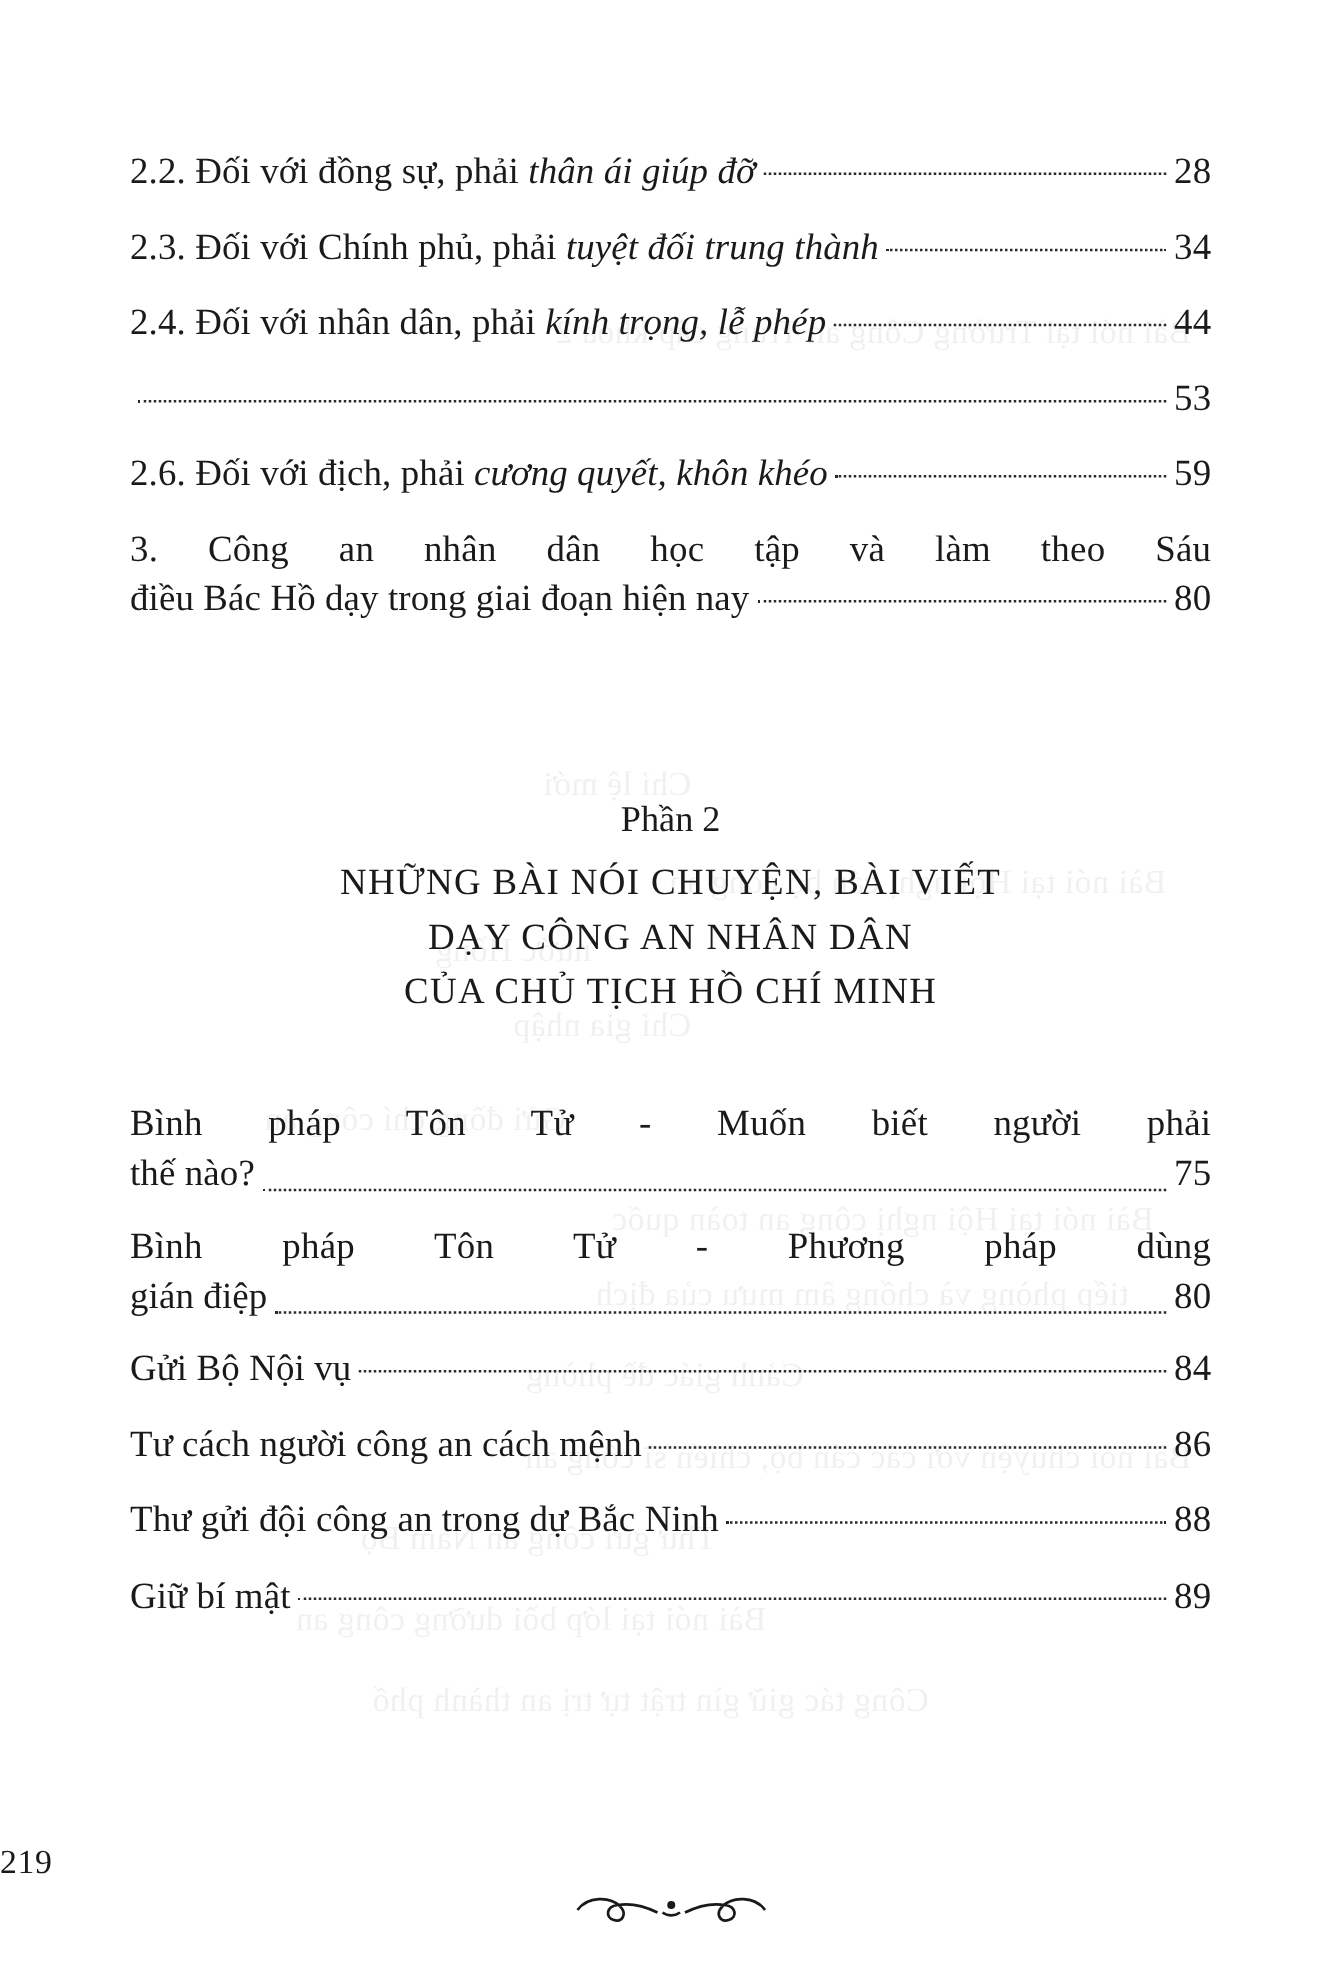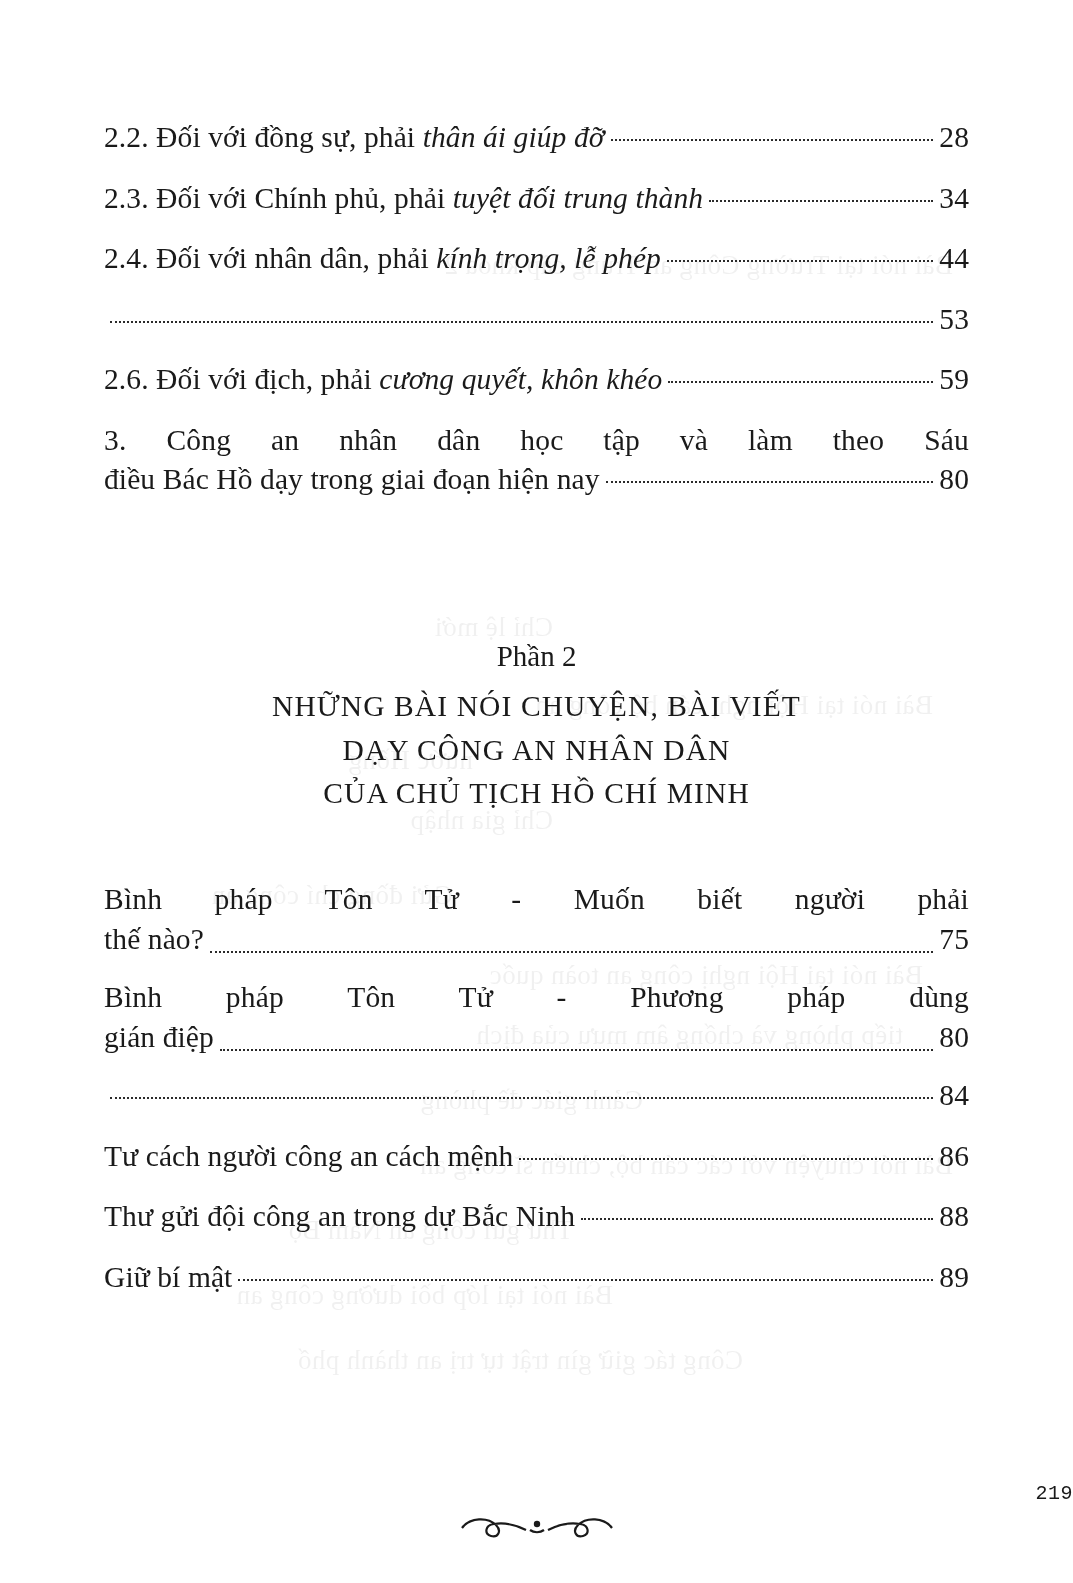--- a/index.html
+++ b/index.html
@@ -130,24 +130,23 @@
   .toc-row.wrap2 .l2 {
     display: flex;
     align-items: flex-end;
   }
 
   .folio {
     position: absolute;
     left: 0;
     right: 0;
     bottom: 78px;
-    text-align: right;
-    font-size: 20px;
+    text-align: left;
+    font-size: 27px;
     letter-spacing: 0.5px;
-    font-family: Liberation Mono, monospace;
   }
   .ornament {
     position: absolute;
     left: 0;
     right: 0;
     bottom: 34px;
     text-align: center;
     height: 40px;
   }
   .ornament svg { display: inline-block; }
@@ -238,20 +237,21 @@
     <div class="toc-row wrap2">
       <span class="l1">Bình pháp Tôn Tử - Phương pháp dùng</span>
       <span class="l2">
         <span class="label">gián điệp</span>
         <span class="leader"></span>
         <span class="page-no">80</span>
       </span>
     </div>
 
     <div class="toc-row">
+      <span class="label">Gửi Bộ Nội vụ</span>
       <span class="leader"></span>
       <span class="page-no">84</span>
     </div>
 
     <div class="toc-row">
       <span class="label">Tư cách người công an cách mệnh</span>
       <span class="leader"></span>
       <span class="page-no">86</span>
     </div>
 

